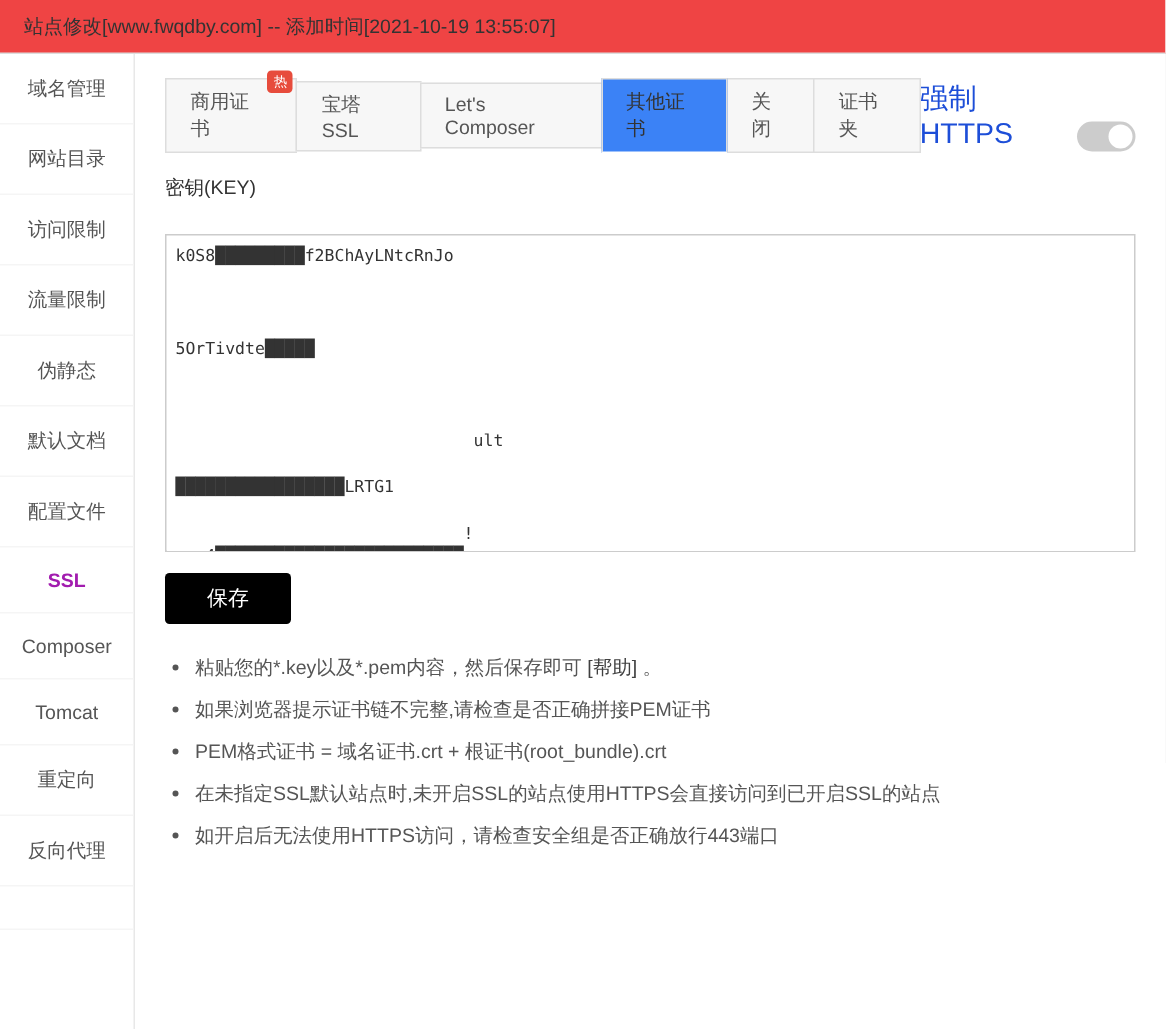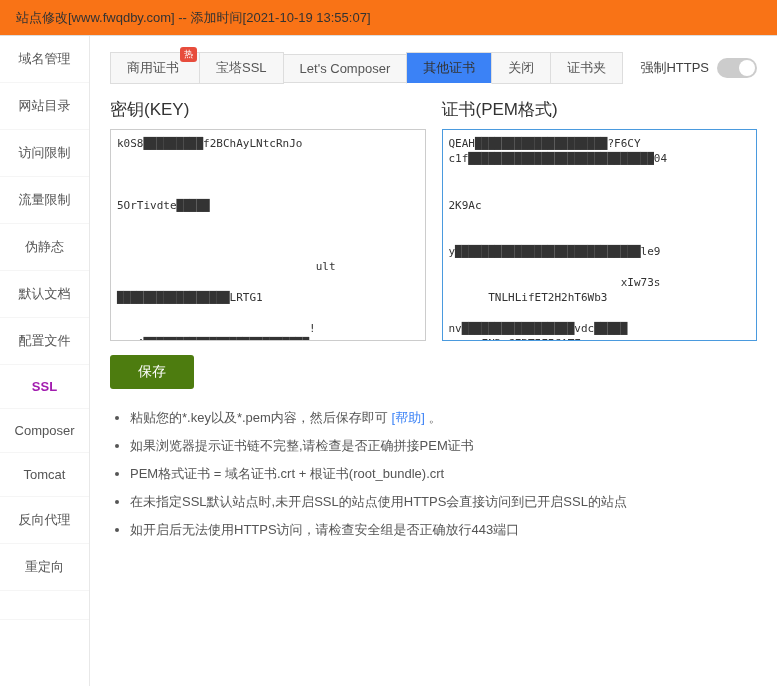--- a/index.html
+++ b/index.html
@@ -6,21 +6,21 @@
     body {
       font-family: "Microsoft YaHei", "PingFang SC", sans-serif;
       font-size: 13px;
       background: #f0f0f0;
       width: 777px;
       height: 686px;
       overflow: hidden;
     }
 
     .title-bar {
-      background: #f97316;
+      background: #ef4444;
       border-bottom: 1px solid #ddd;
       padding: 12px 16px;
       font-size: 13px;
       color: #333;
       height: 36px;
       display: flex;
       align-items: center;
     }
 
     .layout {
@@ -97,24 +97,24 @@
       background: #e74c3c;
       color: #fff;
       font-size: 9px;
       padding: 1px 4px;
       border-radius: 3px;
     }
 
     .force-https {
       margin-left: auto;
       display: flex;
-      align-items: center;
+      align-items: flex-end;
       gap: 8px;
-      font-size: 13px;
-      color: #404040;
+      font-size: 19px;
+      color: #1d4ed8;
     }
 
     .toggle {
       width: 40px;
       height: 20px;
       background: #ccc;
       border-radius: 10px;
       position: relative;
       cursor: pointer;
     }
@@ -138,23 +138,23 @@
       margin-bottom: 14px;
     }
 
     .cert-section {
       flex: 1;
       display: flex;
       flex-direction: column;
     }
 
     .cert-label {
-      font-size: 17px;
+      font-size: 13px;
       color: #333;
-      margin-bottom: 8px;
+      margin-bottom: 22px;
     }
 
     .cert-textarea {
       width: 100%;
       height: 212px;
       border: 1px solid #4a9ade;
       resize: none;
       padding: 6px;
       font-size: 11px;
       font-family: monospace;
@@ -164,21 +164,21 @@
       overflow-y: scroll;
       line-height: 1.4;
     }
 
     .cert-textarea-left {
       border-color: #ccc;
     }
 
     
     .save-btn {
-      background: #4d7c0f;
+      background: #000000;
       color: #fff;
       border: none;
       padding: 8px 28px;
       font-size: 14px;
       cursor: pointer;
       border-radius: 3px;
       margin-bottom: 16px;
     }
 
     
@@ -188,21 +188,21 @@
       color: #555;
       font-size: 13px;
       line-height: 2;
     }
 
     .tips-list li {
       margin-bottom: 2px;
     }
 
     .help-link {
-      color: #3b82f6;
+      color: #404040;
       text-decoration: none;
     }
 
     .help-link::before { content: '['; }
     .help-link::after { content: ']'; }
   </style>
 </head>
 <body>
 
 <div class="title-bar">
@@ -235,24 +235,24 @@
     <div class="sidebar-item active">
       <span>SSL</span>
     </div>
     <div class="sidebar-item">
       <span>Composer</span>
     </div>
     <div class="sidebar-item">
       <span>Tomcat</span>
     </div>
     <div class="sidebar-item">
+      <span>重定向</span>
+    </div>
+    <div class="sidebar-item">
       <span>反向代理</span>
-    </div>
-    <div class="sidebar-item">
-      <span>重定向</span>
     </div>
     <div class="sidebar-item">
       
     </div>
 
   </div>
 
   <div class="main">
     
     <div class="tabs-row">
@@ -299,37 +299,20 @@
 
 █████████████████LRTG1
 
                              !
 ryv4█████████████████████████rm
 
 V+C█████████████████████
 -----END RSA PRIVATE KEY-----</textarea>
       </div>
 
-      <div class="cert-section">
-        <div class="cert-label">证书(PEM格式)</div>
-        <textarea class="cert-textarea" style="">QEAH████████████████████?F6CY
-c1f████████████████████████████04
-
-
-2K9Ac
-
-
-y████████████████████████████le9
-
-                          xIw73s
-      TNLHLifET2H2hT6Wb3
-
-nv█████████████████vdc█████
------END CERTIFICATE-----</textarea>
-      </div>
     </div>
 
     
     <button class="save-btn">保存</button>
 
     
     <ul class="tips-list">
       <li>
         <span>粘贴您的*.key以及*.pem内容，然后保存即可</span>
         <a class="help-link" href="#">帮助</a>

